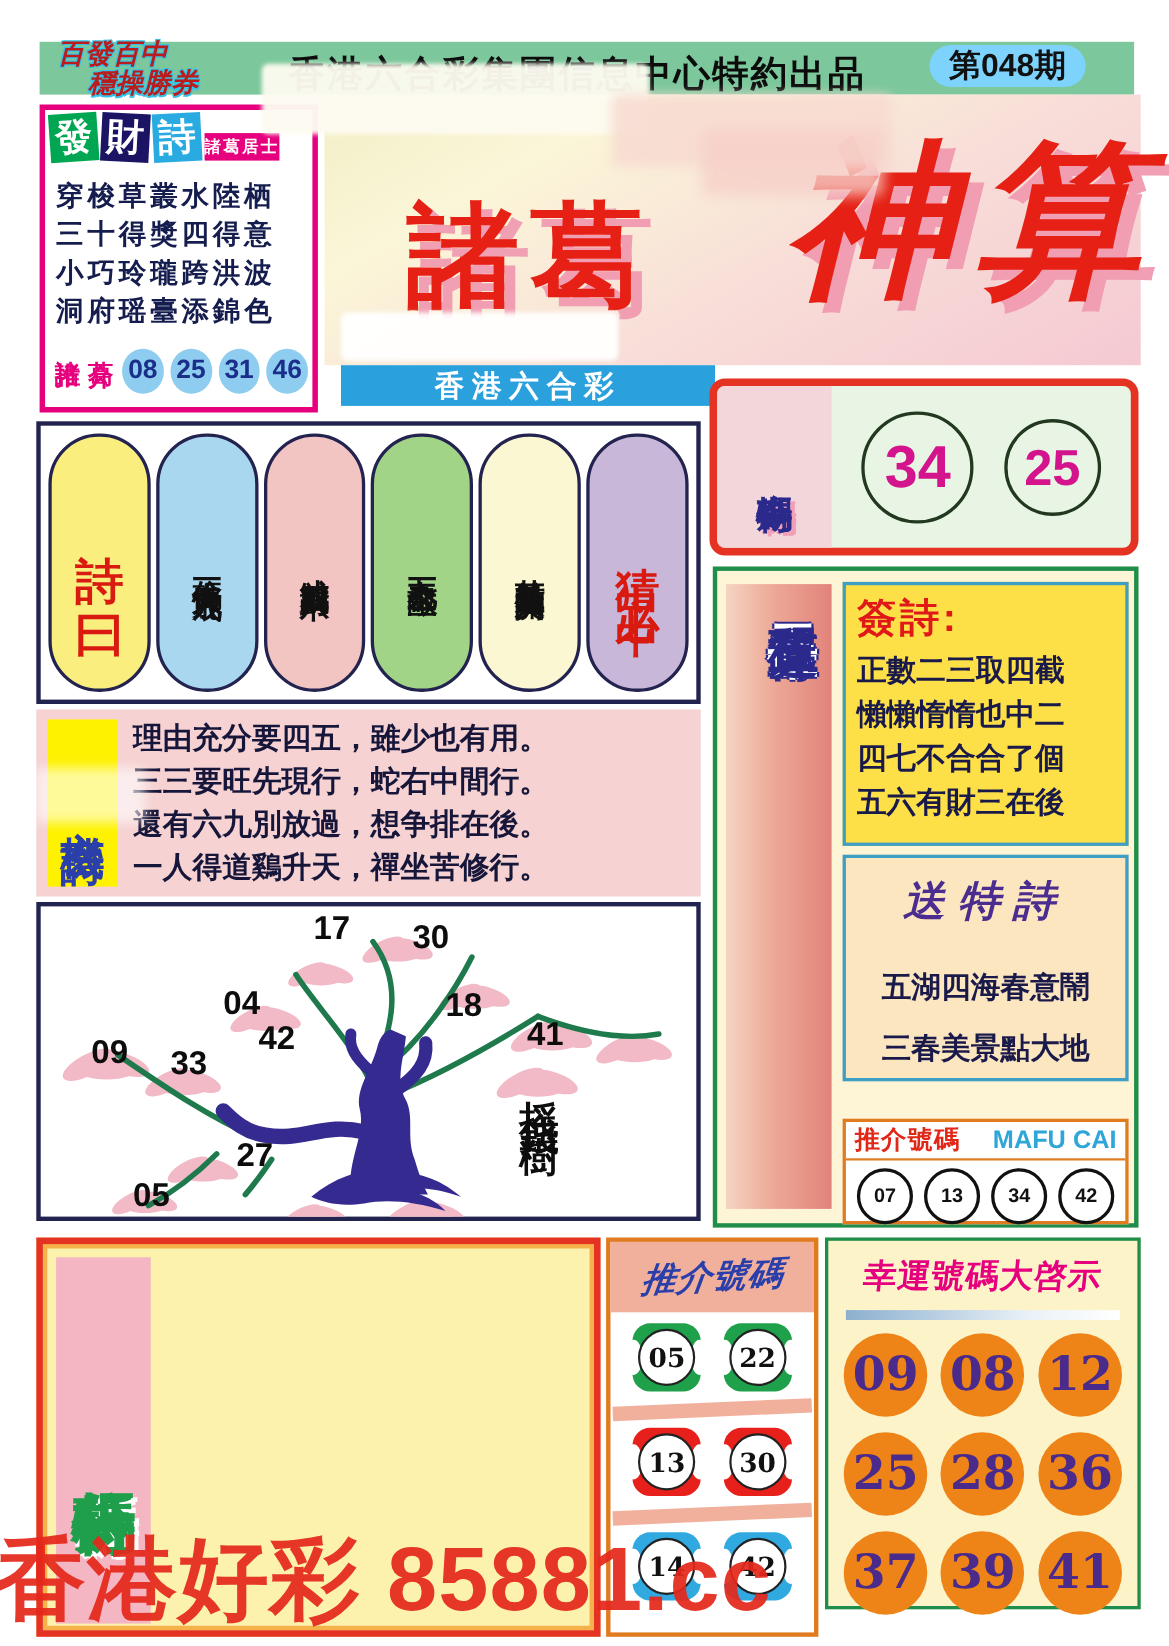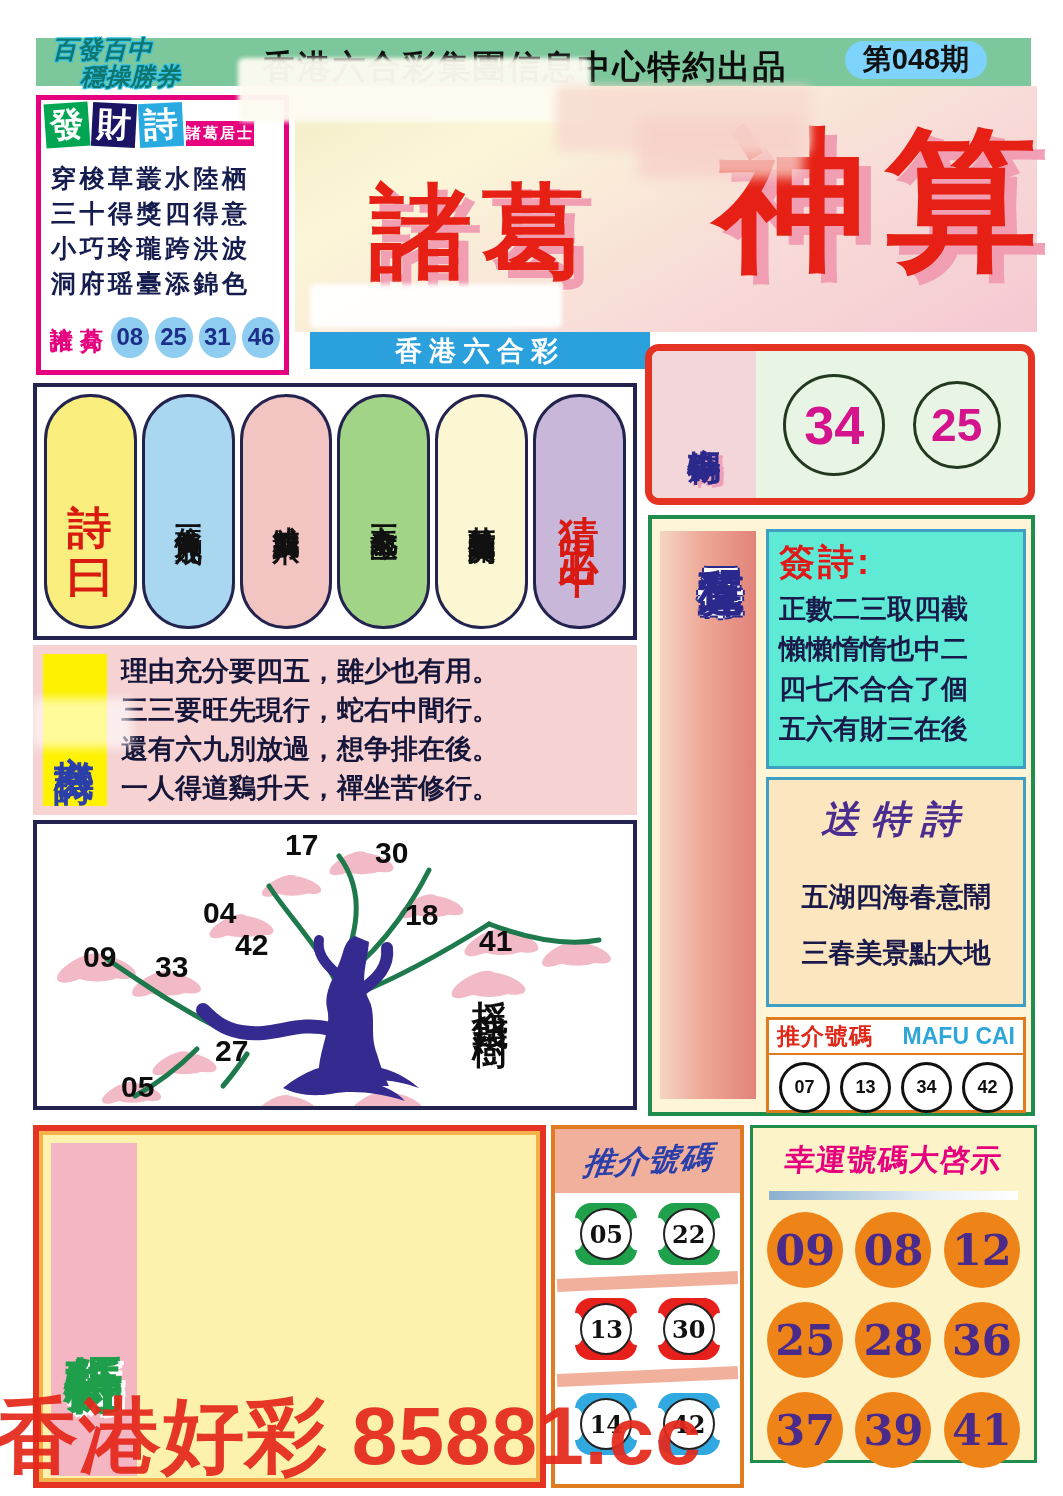--- a/index.html
+++ b/index.html
@@ -3,32 +3,32 @@
 <meta charset="utf-8">
 <style>
   html,body{margin:0;padding:0;background:#fff;}
   body{font-family:"Liberation Sans","DejaVu Sans",sans-serif;}
   #page{position:relative;width:1063px;height:1496px;background:#fff;overflow:hidden;}
   .v{writing-mode:vertical-rl;text-orientation:upright;}
 
   
   .header-band{position:absolute;left:36px;top:38px;width:995px;height:48px;background:#7cc79c;}
   .logo{position:absolute;left:52px;top:36px;line-height:27px;font-style:italic;font-weight:900;
-        font-size:25px;color:#0f766e;text-shadow:1px 1px 0 #35c4e8,-1px -1px 0 #35c4e8,1px -1px 0 #35c4e8,-1px 1px 0 #35c4e8;z-index:3;}
+        font-size:25px;color:#b91c1c;text-shadow:1px 1px 0 #35c4e8,-1px -1px 0 #35c4e8,1px -1px 0 #35c4e8,-1px 1px 0 #35c4e8;z-index:3;}
   .logo .l2{display:block;margin-left:28px;}
   .produced{position:absolute;left:225px;top:45px;width:600px;text-align:center;font-size:33px;font-weight:900;color:#0c0c0c;letter-spacing:2px;z-index:3;}
   .issue{position:absolute;left:845px;top:41px;width:142px;height:38px;background:#7dd3fc;border-radius:19px;
          display:flex;align-items:center;justify-content:center;font-size:29px;font-weight:900;color:#111;z-index:3;}
 
   
   .mast-bg{position:absolute;left:295px;top:86px;width:742px;height:246px;
            background:linear-gradient(150deg,#f2eec6 0%,#fbf6d8 25%,#f8ddd8 60%,#f5c9d2 100%);}
   .mast-t1{position:absolute;left:370px;top:165px;font-size:102px;font-weight:900;color:#e62014;letter-spacing:10px;
            text-shadow:10px 8px 0 rgba(240,154,176,.95);z-index:2;}
-  .mast-t2{position:absolute;left:715px;top:100px;font-size:152px;font-weight:900;color:#e62014;letter-spacing:18px;
+  .mast-t2{position:absolute;left:715px;top:100px;font-size:152px;font-weight:900;font-style:italic;color:#e62014;letter-spacing:18px;
            text-shadow:12px 9px 0 rgba(240,154,176,.95);z-index:2;}
   .hk-bar{position:absolute;left:310px;top:332px;width:340px;height:37px;background:#2aa0dc;color:#fff;
           display:flex;align-items:center;justify-content:center;font-size:27px;font-weight:900;letter-spacing:7px;z-index:2;}
 
   .censor{position:absolute;z-index:6;border-radius:6px;}
   .cp1{left:238px;top:58px;width:352px;height:64px;background:rgba(253,251,240,.96);filter:blur(2px);}
   .cp2{left:556px;top:86px;width:255px;height:66px;background:rgba(247,219,208,.88);filter:blur(5px);}
   .cp3{left:638px;top:118px;width:165px;height:60px;background:rgba(246,208,200,.8);filter:blur(6px);}
   .cp4{left:310px;top:284px;width:252px;height:44px;background:rgba(255,255,255,.95);filter:blur(2px);}
   .cp5{left:32px;top:698px;width:100px;height:50px;background:rgba(255,255,255,.6);filter:blur(5px);}
@@ -82,24 +82,24 @@
   .tn4{left:368px;top:74px;} .tn5{left:442px;top:100px;} .tn6{left:46px;top:116px;} .tn7{left:118px;top:126px;}
   .tn8{left:178px;top:210px;} .tn9{left:84px;top:246px;}
   .tree-caption{position:absolute;left:428px;top:148px;font-size:36px;font-weight:900;color:#0d0d0d;letter-spacing:16px;z-index:2;}
 
   
   .rcol{position:absolute;left:648px;top:515px;width:387px;height:601px;border:4px solid #1f8d4b;background:#fdf5d5;box-sizing:border-box;z-index:4;}
   .zstrip{position:absolute;left:8px;top:12px;width:96px;height:568px;background:linear-gradient(to right,#f6d4c2 0%,#eda896 45%,#e2837a 100%);}
   .zstrip .v{position:absolute;left:6px;top:4px;width:84px;font-size:46px;font-weight:900;line-height:56px;letter-spacing:0;}
   .zs1,.zs3{color:#2b2a8c;}
   .zs2{color:#fff;text-shadow:2px 0 0 #2b2a8c,-2px 0 0 #2b2a8c,0 2px 0 #2b2a8c,0 -2px 0 #2b2a8c;}
-  .qianshi{position:absolute;left:114px;top:10px;width:260px;height:240px;background:#5eead4;border:3px solid #3e9ec4;box-sizing:border-box;padding:6px 10px;}
+  .qianshi{position:absolute;left:114px;top:10px;width:260px;height:240px;background:#fde047;border:3px solid #3e9ec4;box-sizing:border-box;padding:6px 10px;}
   .qs-title{color:#e01818;font-size:36px;font-weight:900;letter-spacing:3px;}
   .qs-lines{font-size:27px;font-weight:800;color:#1a1a4a;line-height:40px;margin-top:2px;white-space:nowrap;}
-  .songte{position:absolute;left:114px;top:258px;width:260px;height:230px;background:#fce6c0;border:3px solid #3e9ec4;box-sizing:border-box;text-align:center;}
+  .songte{position:absolute;left:114px;top:258px;width:260px;height:206px;background:#fce6c0;border:3px solid #3e9ec4;box-sizing:border-box;text-align:center;}
   .st-title{color:#4a2d8e;font-size:38px;font-weight:800;font-style:italic;letter-spacing:12px;margin-top:14px;}
   .st-lines{font-size:27px;font-weight:700;color:#1a1a4a;line-height:56px;margin-top:24px;white-space:nowrap;}
   .mafu{position:absolute;left:114px;top:498px;width:260px;height:96px;background:#fff;border:3px solid #e07b20;box-sizing:border-box;}
   .mf-head{display:flex;justify-content:space-between;align-items:center;padding:1px 8px;border-bottom:2px solid #e07b20;}
   .mf-label{color:#e02818;font-size:23px;font-weight:900;letter-spacing:1px;}
   .mf-brand{color:#2fa6d8;font-size:23px;font-weight:700;}
   .mf-balls{display:flex;justify-content:space-evenly;align-items:center;margin-top:7px;}
   .mf-ball{width:45px;height:45px;border:3px solid #111;border-radius:50%;background:#fff;display:flex;align-items:center;justify-content:center;
            font-size:18px;font-weight:900;color:#111;}
 

